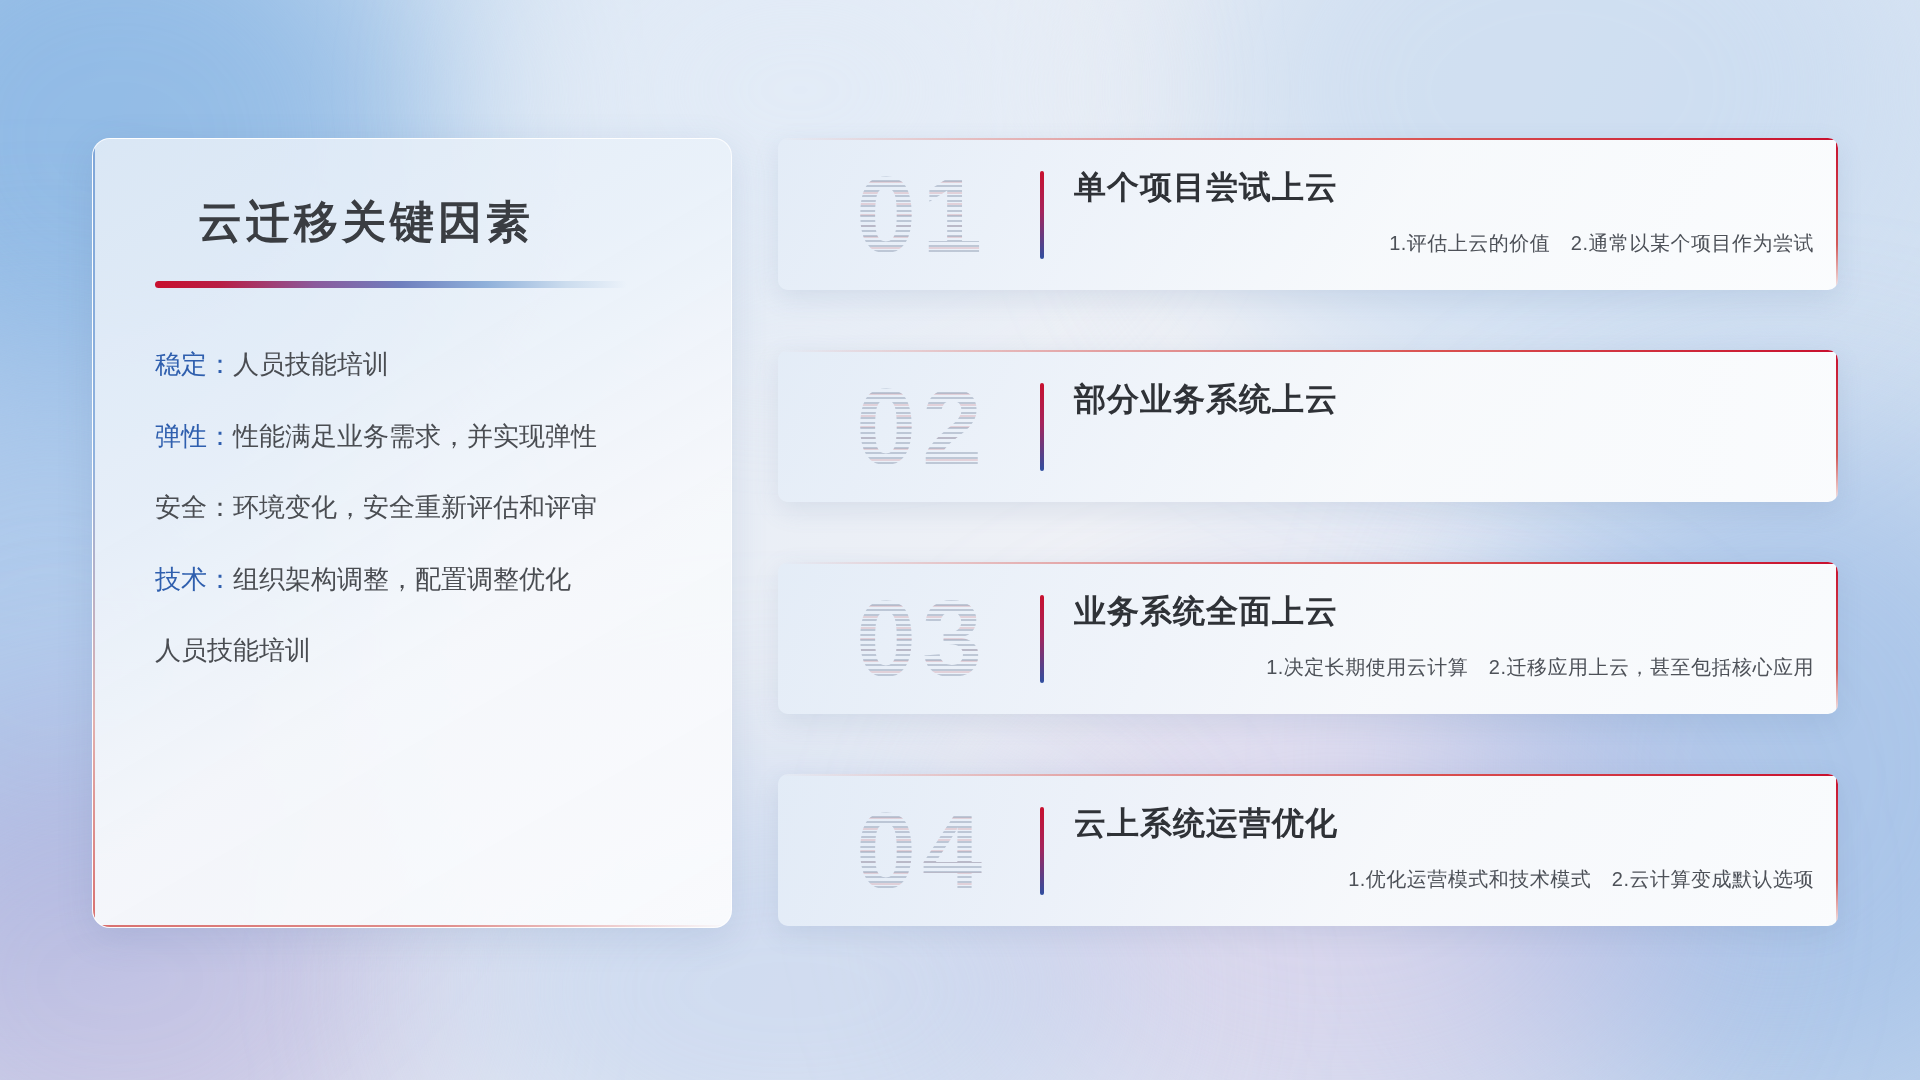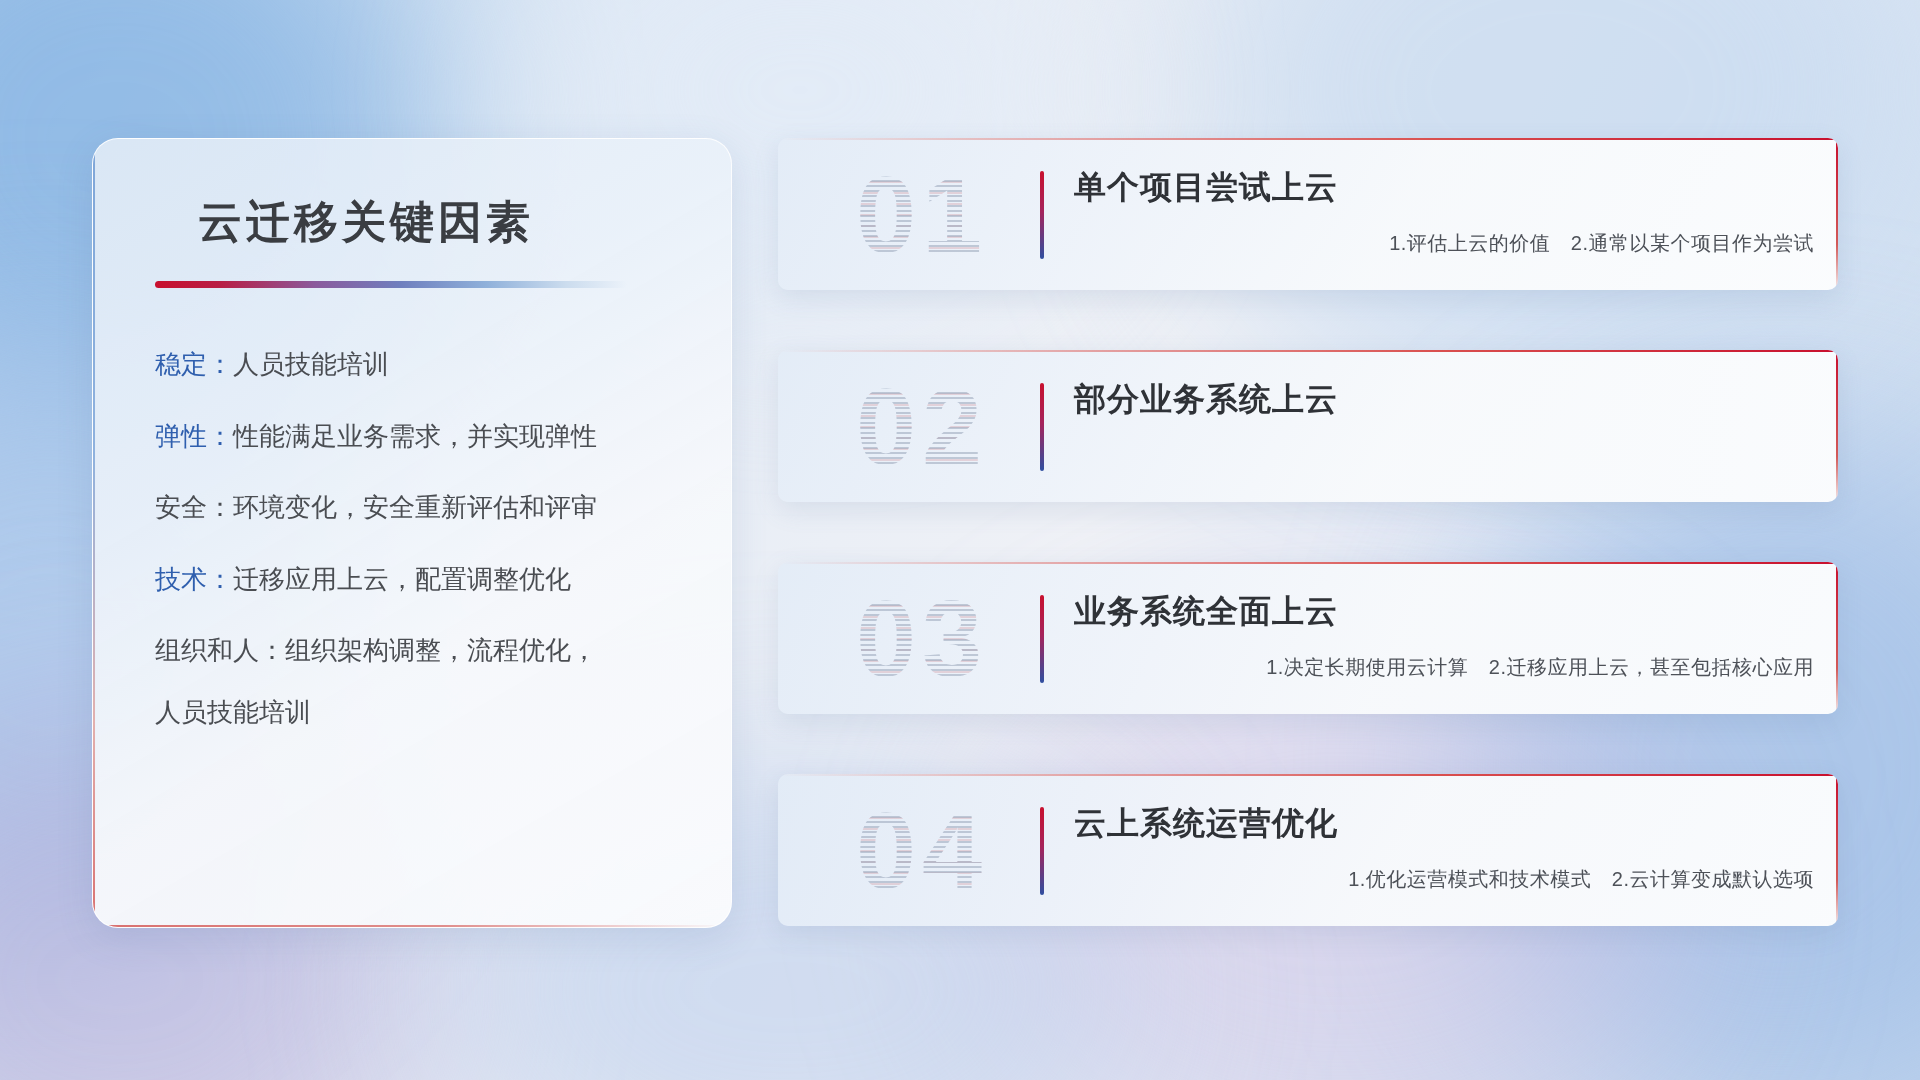--- a/index.html
+++ b/index.html
@@ -43,21 +43,21 @@
   .blob.b7 { left: 440px;   top: 760px;   width: 700px;  height: 460px;  background: rgba(172,196,232,.45); }
   .blob.b8 { left: 520px;   top: -120px;  width: 560px;  height: 420px;  background: rgba(226,235,247,.75); }
 
   
   #left-panel {
     position: absolute;
     left: 92px;
     top: 138px;
     width: 640px;
     height: 790px;
-    border-radius: 26px;
+    border-radius: 18px;
     background: linear-gradient(150deg,
         rgba(223,234,246,.92) 0%,
         rgba(234,241,249,.92) 34%,
         rgba(246,248,251,.95) 62%,
         rgba(250,251,253,.96) 100%);
     border: 1px solid rgba(255,255,255,.85);
     box-shadow: 0 10px 36px rgba(90,120,165,.16);
     overflow: hidden;
   }
   #left-panel::before {   
@@ -252,22 +252,21 @@
   <section id="left-panel">
     <h1 id="panel-title">云迁移关键因素</h1>
 
     <div id="panel-title-rule"></div>
 
     <div id="factor-list">
 
     <div class="factor-row"><span class="factor-label accent">稳定：</span><span class="factor-text">人员技能培训</span></div>
         <div class="factor-row"><span class="factor-label accent">弹性：</span><span class="factor-text">性能满足业务需求，并实现弹性</span></div>
         <div class="factor-row"><span class="factor-label plain">安全：</span><span class="factor-text">环境变化，安全重新评估和评审</span></div>
-        <div class="factor-row"><span class="factor-label accent">技术：</span><span class="factor-text">迁移应用上云，配置调整优化</span></div>
-        <div class="factor-row" style="margin-bottom: 34px;"><span class="factor-label plain">组织和人：</span><span class="factor-text">组织架构调整，流程优化，</span></div>
+        <div class="factor-row"><span class="factor-label accent">技术：</span><span class="factor-text">组织架构调整，配置调整优化</span></div>
         <div class="factor-row"><span class="factor-text">人员技能培训</span></div>
       </div>
   </section>
 
   <section id="steps">
 
   <article class="step-card">
         <div class="step-num-tint">01</div>
         <div class="step-num">01</div>
         <div class="step-bar"></div>

